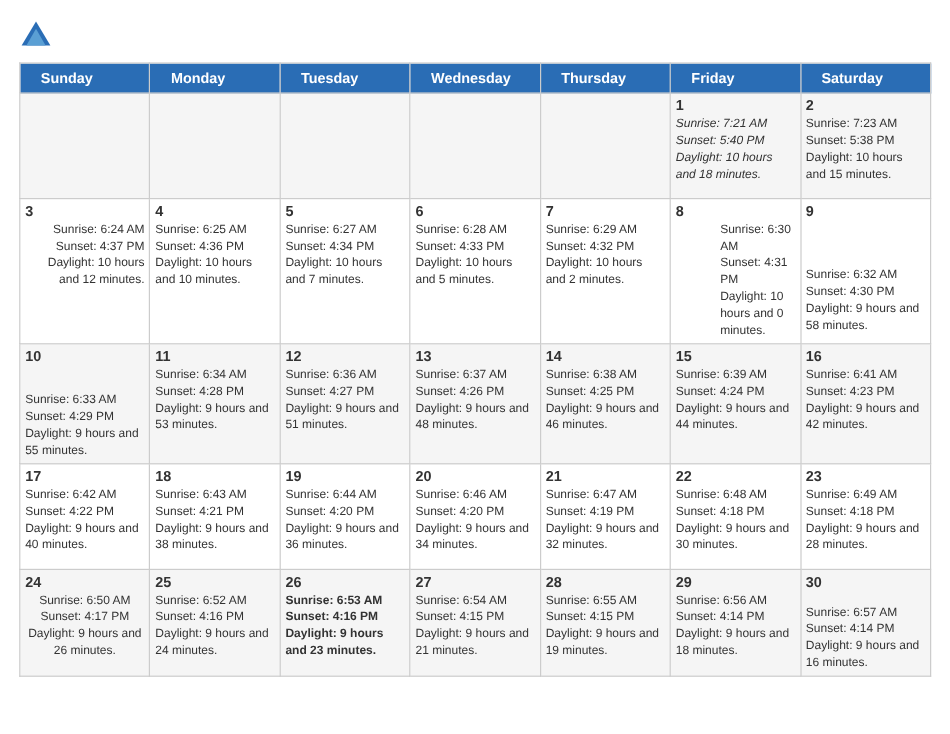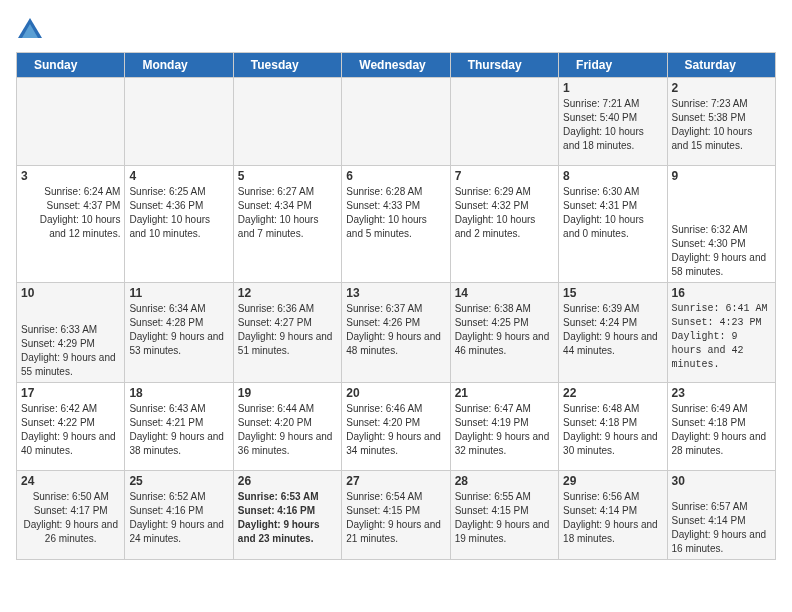--- a/index.html
+++ b/index.html
@@ -121,21 +121,21 @@
   </thead>
   <tbody id="calendar-body">
   <tr>
         <td class="empty-cell"></td>
         <td class="empty-cell"></td>
         <td class="empty-cell"></td>
         <td class="empty-cell"></td>
         <td class="empty-cell"></td>
         <td>
           <span class="day-number">1</span>
-          <div class="day-info" style="white-space: pre-line;">Sunrise: 7:21 AM
+          <div class="day-info" style="white-space: pre-line; font-style: italic;">Sunrise: 7:21 AM
 Sunset: 5:40 PM
 Daylight: 10 hours and 18 minutes.</div>
         </td>
         <td>
           <span class="day-number">2</span>
           <div class="day-info" style="white-space: pre-line;">Sunrise: 7:23 AM
 Sunset: 5:38 PM
 Daylight: 10 hours and 15 minutes.</div>
         </td>
       </tr>
@@ -165,21 +165,21 @@
 Daylight: 10 hours and 5 minutes.</div>
         </td>
         <td>
           <span class="day-number">7</span>
           <div class="day-info" style="white-space: pre-line;">Sunrise: 6:29 AM
 Sunset: 4:32 PM
 Daylight: 10 hours and 2 minutes.</div>
         </td>
         <td>
           <span class="day-number">8</span>
-          <div class="day-info" style="white-space: pre-line;">Sunrise: 6:30 AM
+          <div class="day-info" style="white-space: pre-line; margin-left: 37px;">Sunrise: 6:30 AM
 Sunset: 4:31 PM
 Daylight: 10 hours and 0 minutes.</div>
         </td>
         <td>
           <span class="day-number">9</span>
           <div class="day-info" style="white-space: pre-line; margin-top: 40px;">Sunrise: 6:32 AM
 Sunset: 4:30 PM
 Daylight: 9 hours and 58 minutes.</div>
         </td>
       </tr>
@@ -215,21 +215,21 @@
 Daylight: 9 hours and 46 minutes.</div>
         </td>
         <td>
           <span class="day-number">15</span>
           <div class="day-info" style="white-space: pre-line;">Sunrise: 6:39 AM
 Sunset: 4:24 PM
 Daylight: 9 hours and 44 minutes.</div>
         </td>
         <td>
           <span class="day-number">16</span>
-          <div class="day-info" style="white-space: pre-line; font-family: Liberation Mono, monospace;">Sunrise: 6:41 AM
+          <div class="day-info" style="white-space: pre-line;">Sunrise: 6:41 AM
 Sunset: 4:23 PM
 Daylight: 9 hours and 42 minutes.</div>
         </td>
       </tr>
       <tr>
         <td>
           <span class="day-number">17</span>
           <div class="day-info" style="white-space: pre-line;">Sunrise: 6:42 AM
 Sunset: 4:22 PM
 Daylight: 9 hours and 40 minutes.</div>

